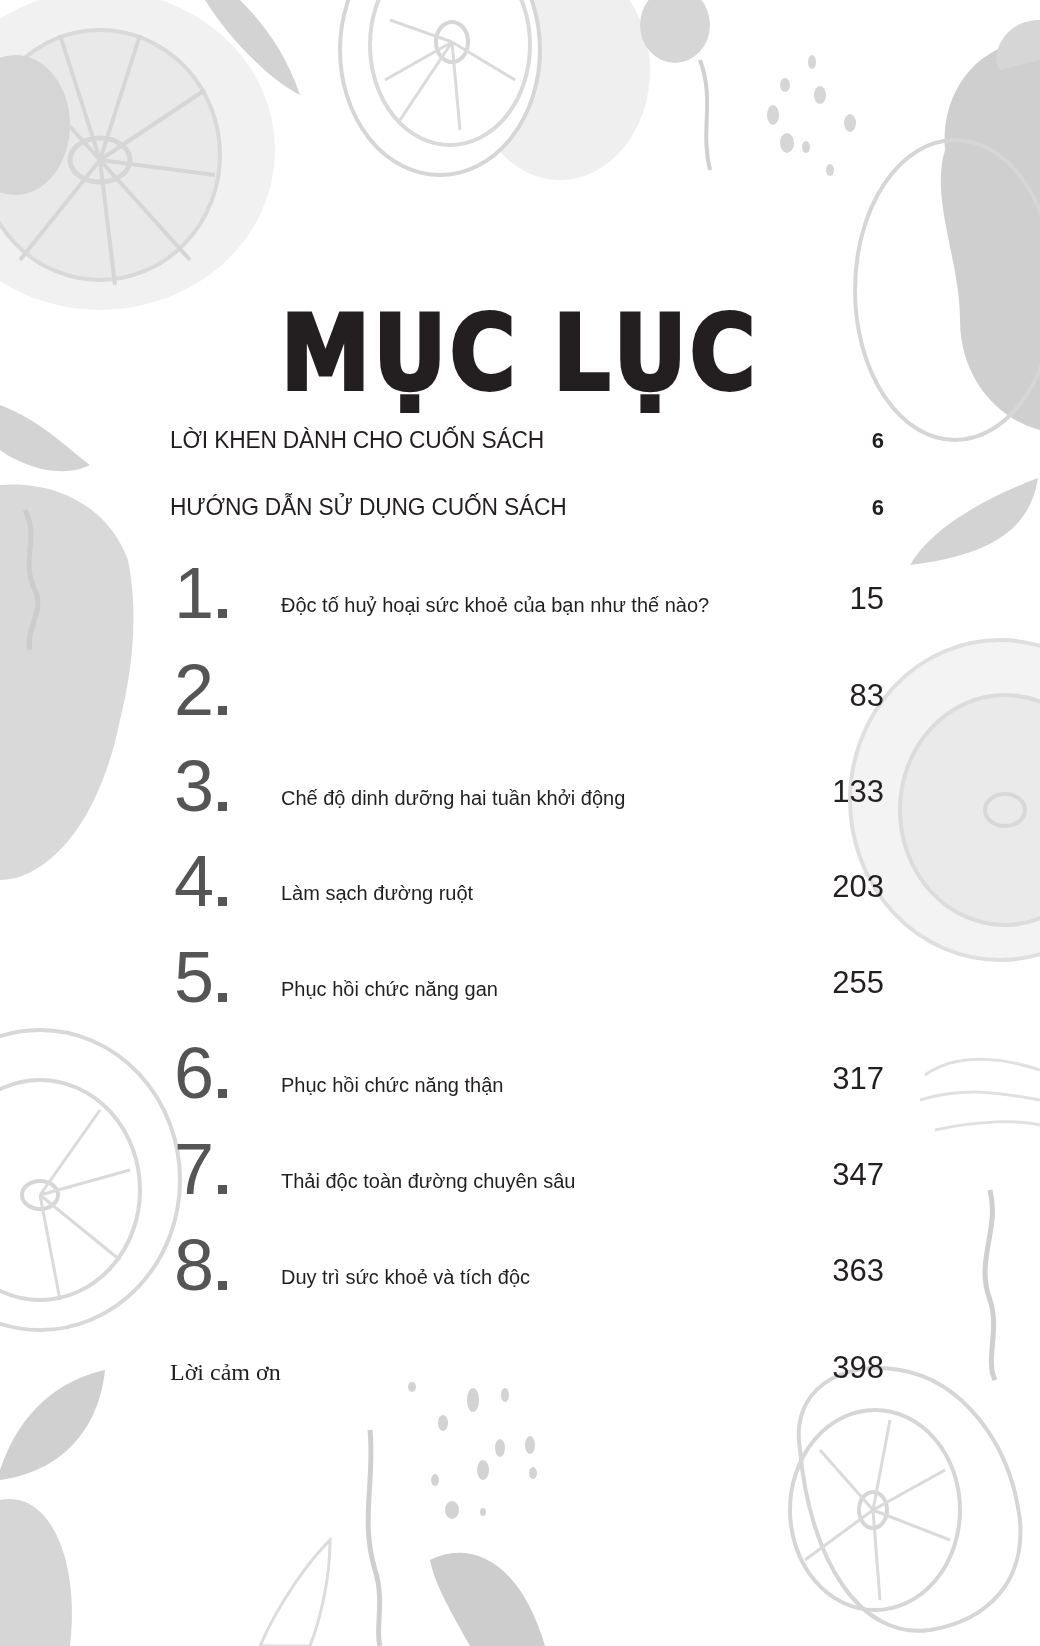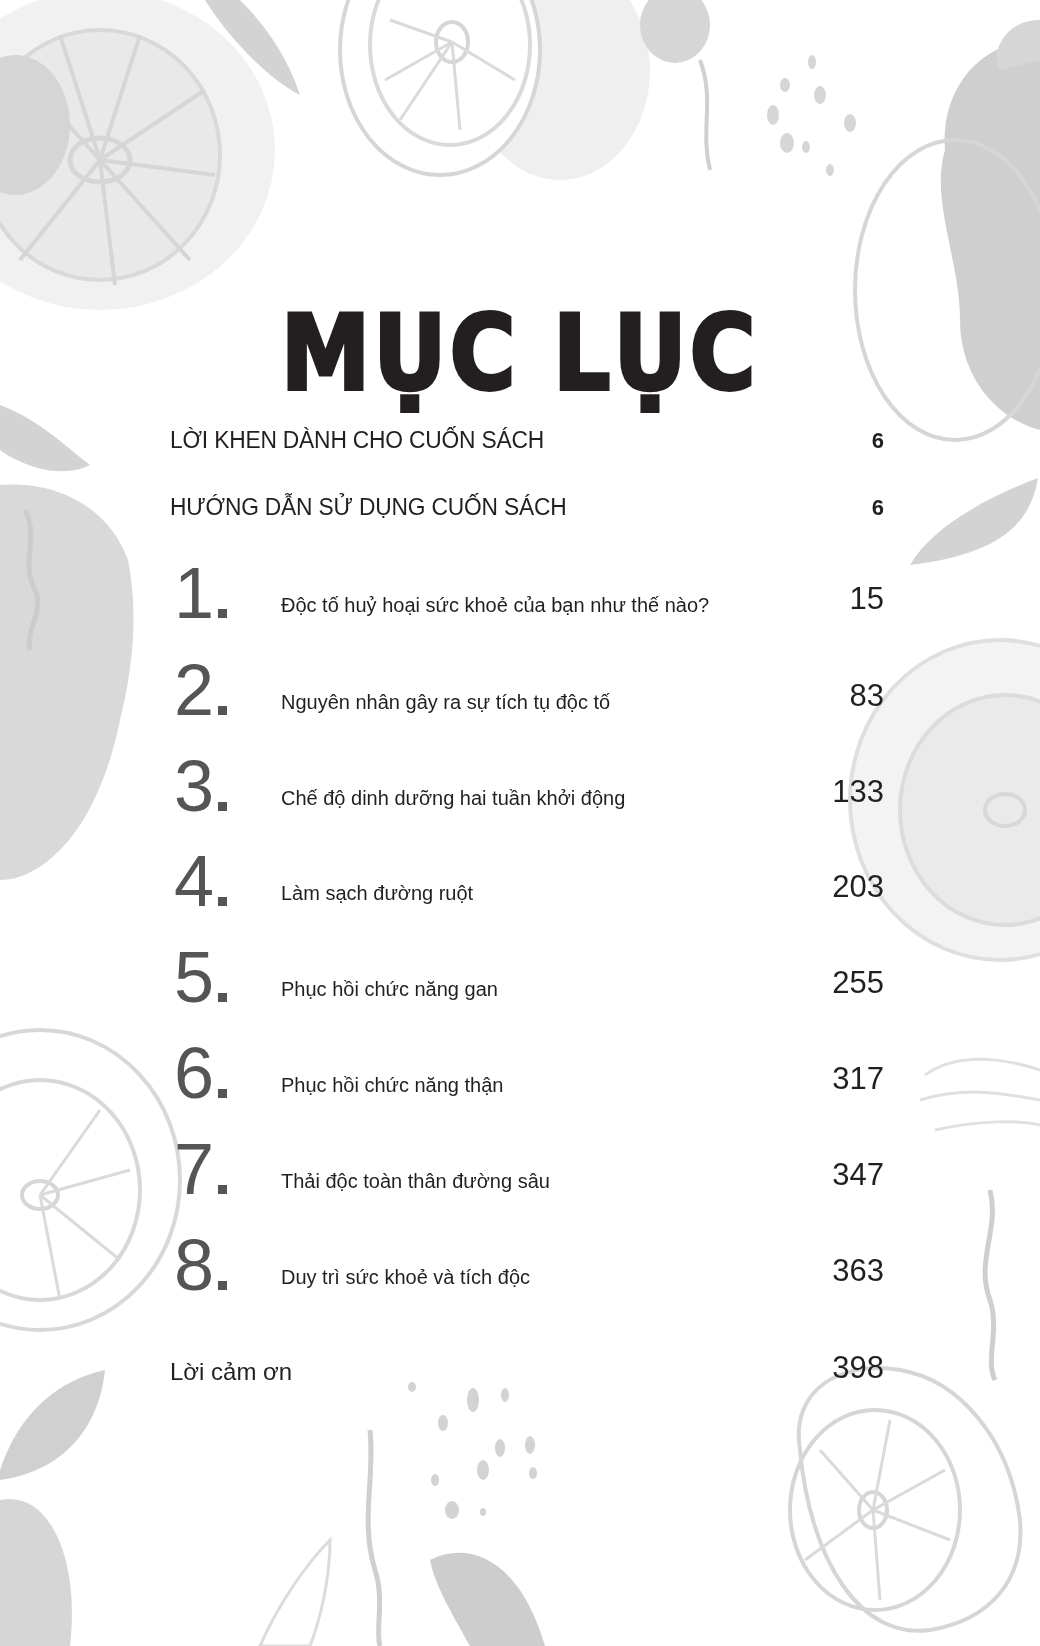--- a/index.html
+++ b/index.html
@@ -25,21 +25,21 @@
   .row.header .label { font-size: 24.5px; letter-spacing: -0.2px; transform: scaleX(0.93); transform-origin: left center; }
   .row.header .page { font-weight: bold; font-size: 22px; }
   .row.chapter .num {
     position: absolute; left: 4px; bottom: -6px; font-size: 72px; line-height: 1;
     color: #555555; font-family: "Liberation Sans", sans-serif; letter-spacing: -2px;
   }
   .row.chapter .dot {
     display: inline-block; width: 9px; height: 9px; background: #555555; margin-left: 6px;
   }
   .row.chapter .label { left: 95px; font-size: 20px; margin-left: 16px; }
-  .row.footer .label { font-size: 24px; }
+  .row.footer .label { font-size: 24px; font-family: Liberation Serif, serif; }
 </style>
 </head>
 <body>
 
 <div class="bg">
   <svg width="1040" height="1646" viewBox="0 0 1040 1646" xmlns="http://www.w3.org/2000/svg">
 
     <g>
       <ellipse cx="100" cy="150" rx="175" ry="160" fill="#f1f1f1"></ellipse>
       <ellipse cx="100" cy="155" rx="120" ry="125" fill="#e9e9e9" stroke="#d9d9d9" stroke-width="4"></ellipse>
@@ -190,21 +190,20 @@
   </div>
 
   <div class="row chapter" style="top:583px;">
     <span class="num"><span>1</span><span class="dot"></span></span>
     <span class="label">Độc tố huỷ hoại sức khoẻ của bạn như thế nào?</span>
     <span class="page">15</span>
   </div>
 
   <div class="row chapter" style="top:680px;">
     <span class="num"><span>2</span><span class="dot"></span></span>
-    <span class="label">Nguyên nhân gây ra sự tích tụ độc tố</span>
     <span class="page">83</span>
   </div>
 
   <div class="row chapter" style="top:776px;">
     <span class="num"><span>3</span><span class="dot"></span></span>
     <span class="label">Chế độ dinh dưỡng hai tuần khởi động</span>
     <span class="page">133</span>
   </div>
 
   <div class="row chapter" style="top:871px;">
@@ -220,21 +219,21 @@
   </div>
 
   <div class="row chapter" style="top:1063px;">
     <span class="num"><span>6</span><span class="dot"></span></span>
     <span class="label">Phục hồi chức năng thận</span>
     <span class="page">317</span>
   </div>
 
   <div class="row chapter" style="top:1159px;">
     <span class="num"><span>7</span><span class="dot"></span></span>
-    <span class="label">Thải độc toàn thân đường sâu</span>
+    <span class="label">Thải độc toàn đường chuyên sâu</span>
     <span class="page">347</span>
   </div>
 
   <div class="row chapter" style="top:1255px;">
     <span class="num"><span>8</span><span class="dot"></span></span>
     <span class="label">Duy trì sức khoẻ và tích độc</span>
     <span class="page">363</span>
   </div>
 
   <div class="row footer" style="top:1352px;">

